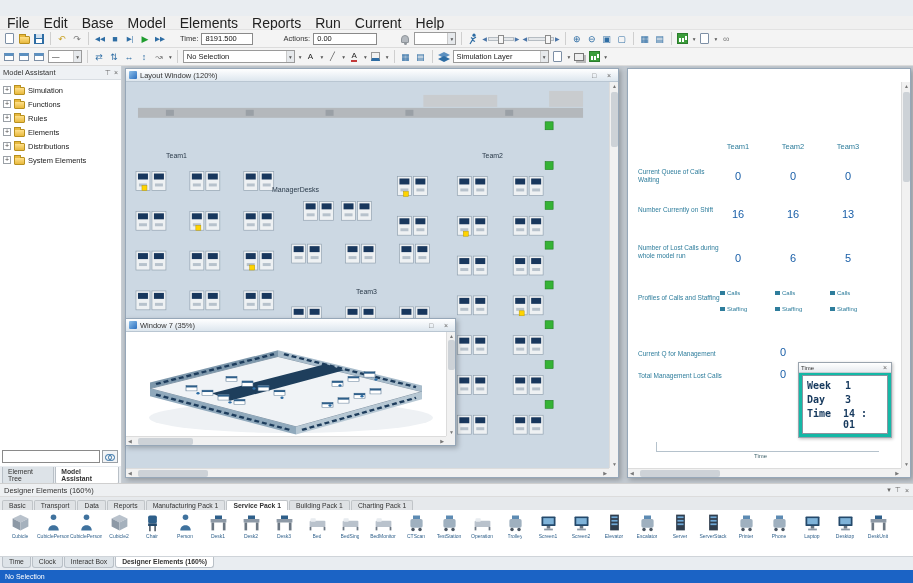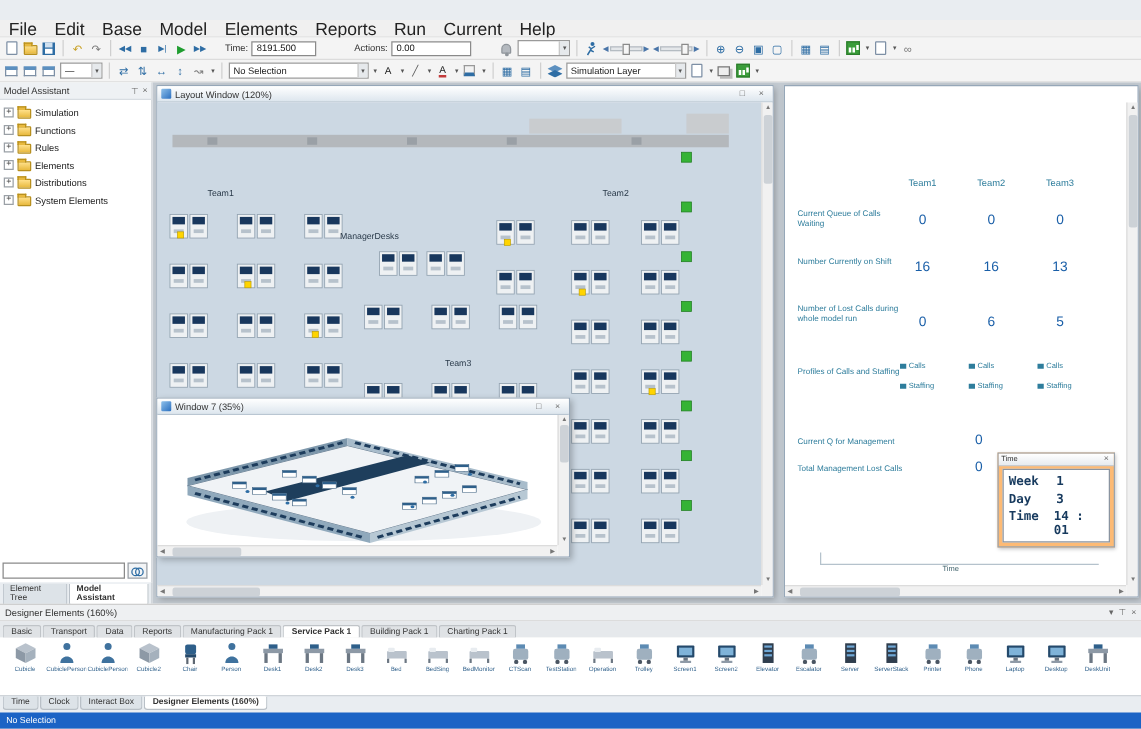--- a/index.html
+++ b/index.html
@@ -99,21 +99,21 @@
   
   #win-kc{left:505px;top:2px;width:284px;height:410px}
   .kc-hd{position:absolute;color:#2e7d9c;font-size:7.5px;text-align:center;width:44px}
   .kc-lb{position:absolute;color:#2e7d9c;font-size:6.5px;line-height:1.25;width:86px}
   .kc-val{position:absolute;color:#1a5fa8;font-size:11px;text-align:center;width:44px}
   .kc-val.sm{width:24px}
   .kc-leg{position:absolute;display:flex;align-items:center;gap:2px;font-size:6px;color:#2e7d9c}
   .kc-leg .sq{width:5px;height:4px;background:#2e7d9c;flex:none}
   .kc-axis{position:absolute;left:28px;right:22px;top:360px;height:10px;border-left:1px solid #b5c2cc;border-bottom:1px solid #b5c2cc}
   .kc-axis-lb{position:absolute;top:371px;left:126px;font-size:6px;color:#44666f}
-  .tbox{position:absolute;left:170px;top:280px;width:94px;height:76px;background:#fdba74;border:1px solid #9aa4ae;box-shadow:1px 1px 3px rgba(0,0,0,.25)}
+  .tbox{position:absolute;left:170px;top:280px;width:94px;height:76px;background:#14b8a6;border:1px solid #9aa4ae;box-shadow:1px 1px 3px rgba(0,0,0,.25)}
   .tbox-tb{height:10px;display:flex;align-items:center;font-size:6px;color:#333;padding:0 2px;background:linear-gradient(#fff,#e7ebef);border-bottom:1px solid #c7ccd1}
   .tbox-bd{position:absolute;left:3px;top:12px;right:3px;bottom:3px;background:#fff;border:1px solid #8a94a0;padding:2px 4px;display:flex;flex-direction:column;justify-content:space-around}
   .trow{display:flex;font-family:"DejaVu Sans Mono",monospace;font-size:10px;color:#173a5e;font-weight:bold}
   .trow .tl{width:38px}
 
   
   #designer{position:absolute;left:0;top:483px;width:100%;height:73px;background:#f2f2f2;border-top:1px solid #cfcfcf}
   .d-hdr{height:13px;display:flex;align-items:center;font-size:7.5px;color:#333;padding:0 4px;gap:4px;background:#eef0f2;border-bottom:1px solid #dcdcdc}
   .d-hdr .hic{font-size:7px;color:#666}
   .d-tabs{height:13px;display:flex;align-items:flex-end;padding:0 2px;gap:1px;background:#e6e9ec}

